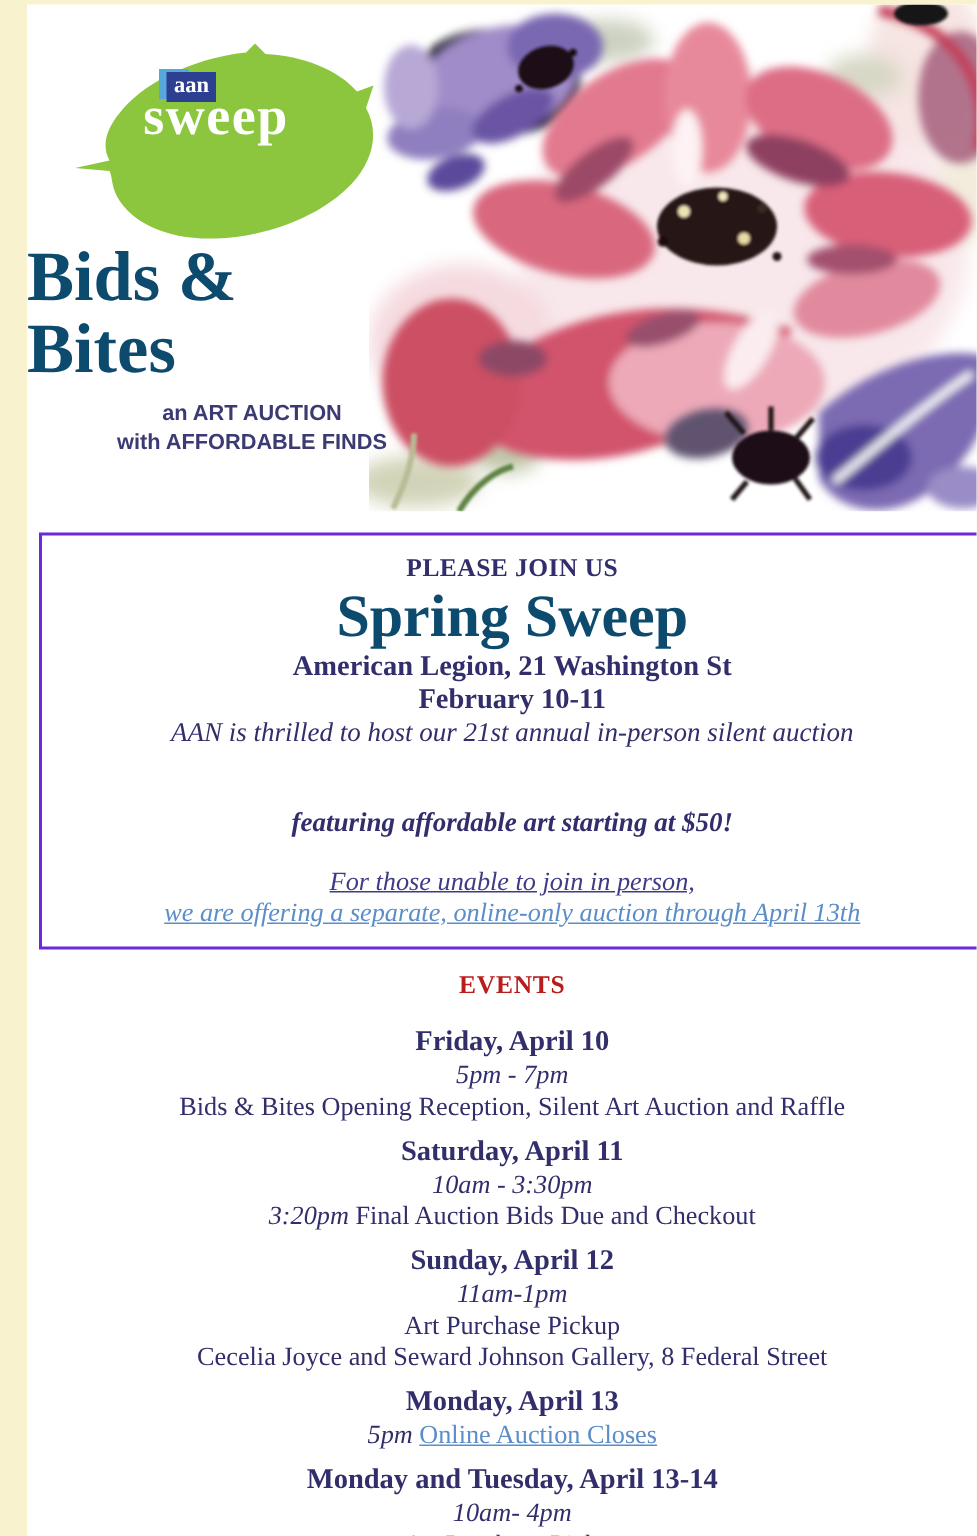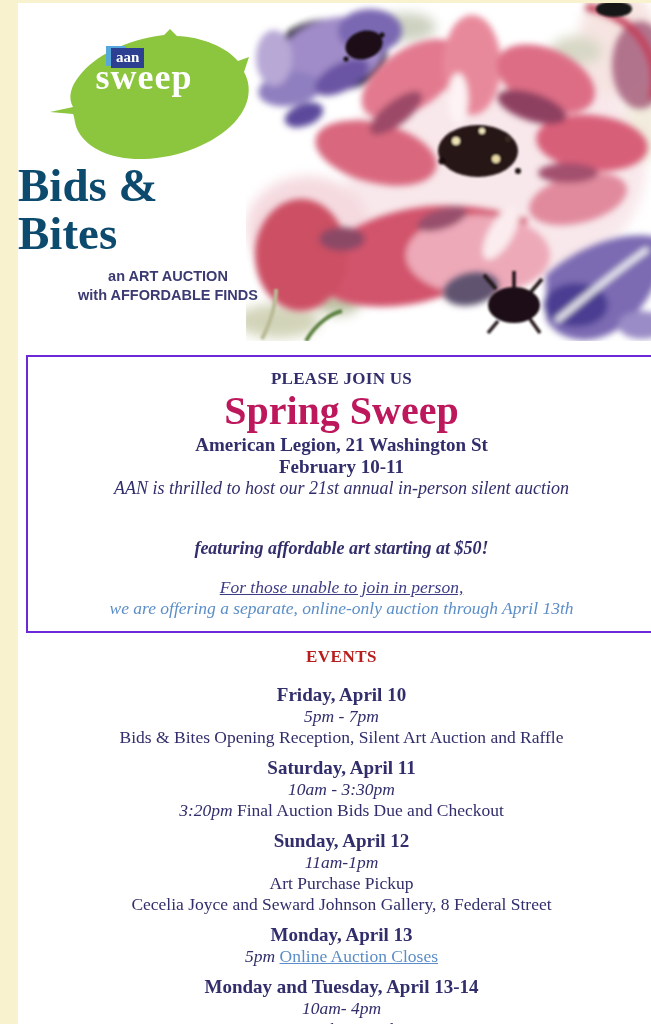--- a/index.html
+++ b/index.html
@@ -50,27 +50,27 @@
   .flower{position:absolute;left:228px;top:0;width:419px;height:338px;overflow:hidden;}
   
   .main{position:absolute;left:0;top:352px;width:647px;text-align:center;color:#312e6b;}
   .invite-box{
     width:607px;margin:0 auto;
     border:2px solid #6d28d9;
     padding:12px 10px 12px;
     background:#fff;
   }
   .kicker{font-weight:bold;font-size:17px;line-height:19px;letter-spacing:.3px;}
-  .box-title{font-weight:bold;font-size:40px;line-height:44px;color:#be185d;margin:1px 0 1px;}
+  .box-title{font-weight:bold;font-size:40px;line-height:44px;color:#0c4a6e;margin:1px 0 1px;}
   .venue,.dates{font-weight:bold;font-size:19px;line-height:22px;}
   .intro{font-style:italic;font-size:18px;line-height:21px;}
   .intro-bold{font-style:italic;font-weight:bold;font-size:18px;line-height:22px;margin-top:38px;}
   .spacer{height:18px;}
   .online-l1{font-style:italic;font-size:17.5px;line-height:21px;color:#3d3c85;text-decoration:underline;display:block;cursor:pointer;}
-  .online-l2{font-style:italic;font-size:17.5px;line-height:21px;color:#5b8ec8;display:block;cursor:pointer;}
+  .online-l2{font-style:italic;font-size:17.5px;line-height:21px;color:#5b8ec8;text-decoration:underline;display:block;cursor:pointer;}
   .events-heading{
     font-weight:bold;font-size:17px;letter-spacing:.5px;
     color:#b91c1c;margin:14px 0 17px;
   }
   .event{margin-bottom:9px;}
   .event-title{font-weight:bold;font-size:19px;line-height:22px;}
   .event-line{font-size:17.5px;line-height:21px;}
   .it{font-style:italic;}
   a.inline-link{color:#5b8ec8;text-decoration:underline;cursor:pointer;}
 </style>

